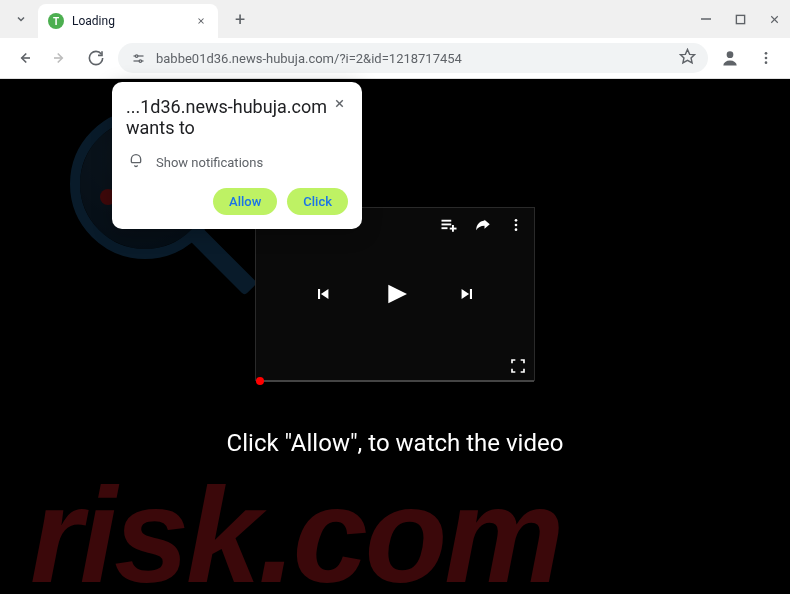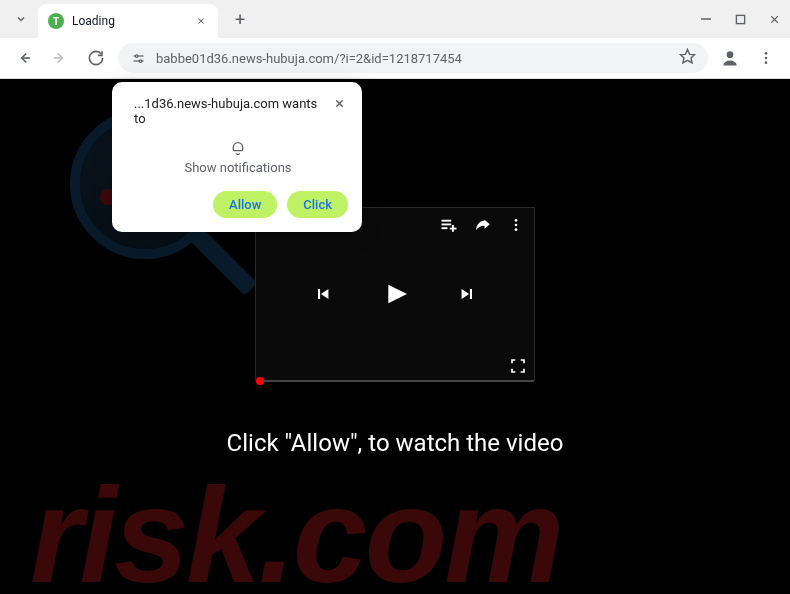--- a/index.html
+++ b/index.html
@@ -328,38 +328,37 @@
       padding: 14px;
       z-index: 100;
     }
     .popup-header {
       display: flex;
       justify-content: space-between;
       align-items: flex-start;
       margin-bottom: 14px;
     }
     .popup-title {
-      font-size: 13px;
+      font-size: 18px;
       color: #202124;
       flex: 1;
-      margin-left: 8px;
     }
     .popup-close {
       color: #5f6368;
       cursor: pointer;
       font-size: 15px;
       font-weight: bold;
       padding: 0 2px;
     }
     .popup-body {
       display: flex;
       align-items: center;
+      gap: 12px;
       margin-bottom: 16px;
       padding-left: 2px;
-      flex-direction: column;
     }
     .bell-icon {
       color: #5f6368;
     }
     .popup-body-text {
       font-size: 13px;
       color: #5f6368;
     }
     .popup-actions {
       display: flex;

